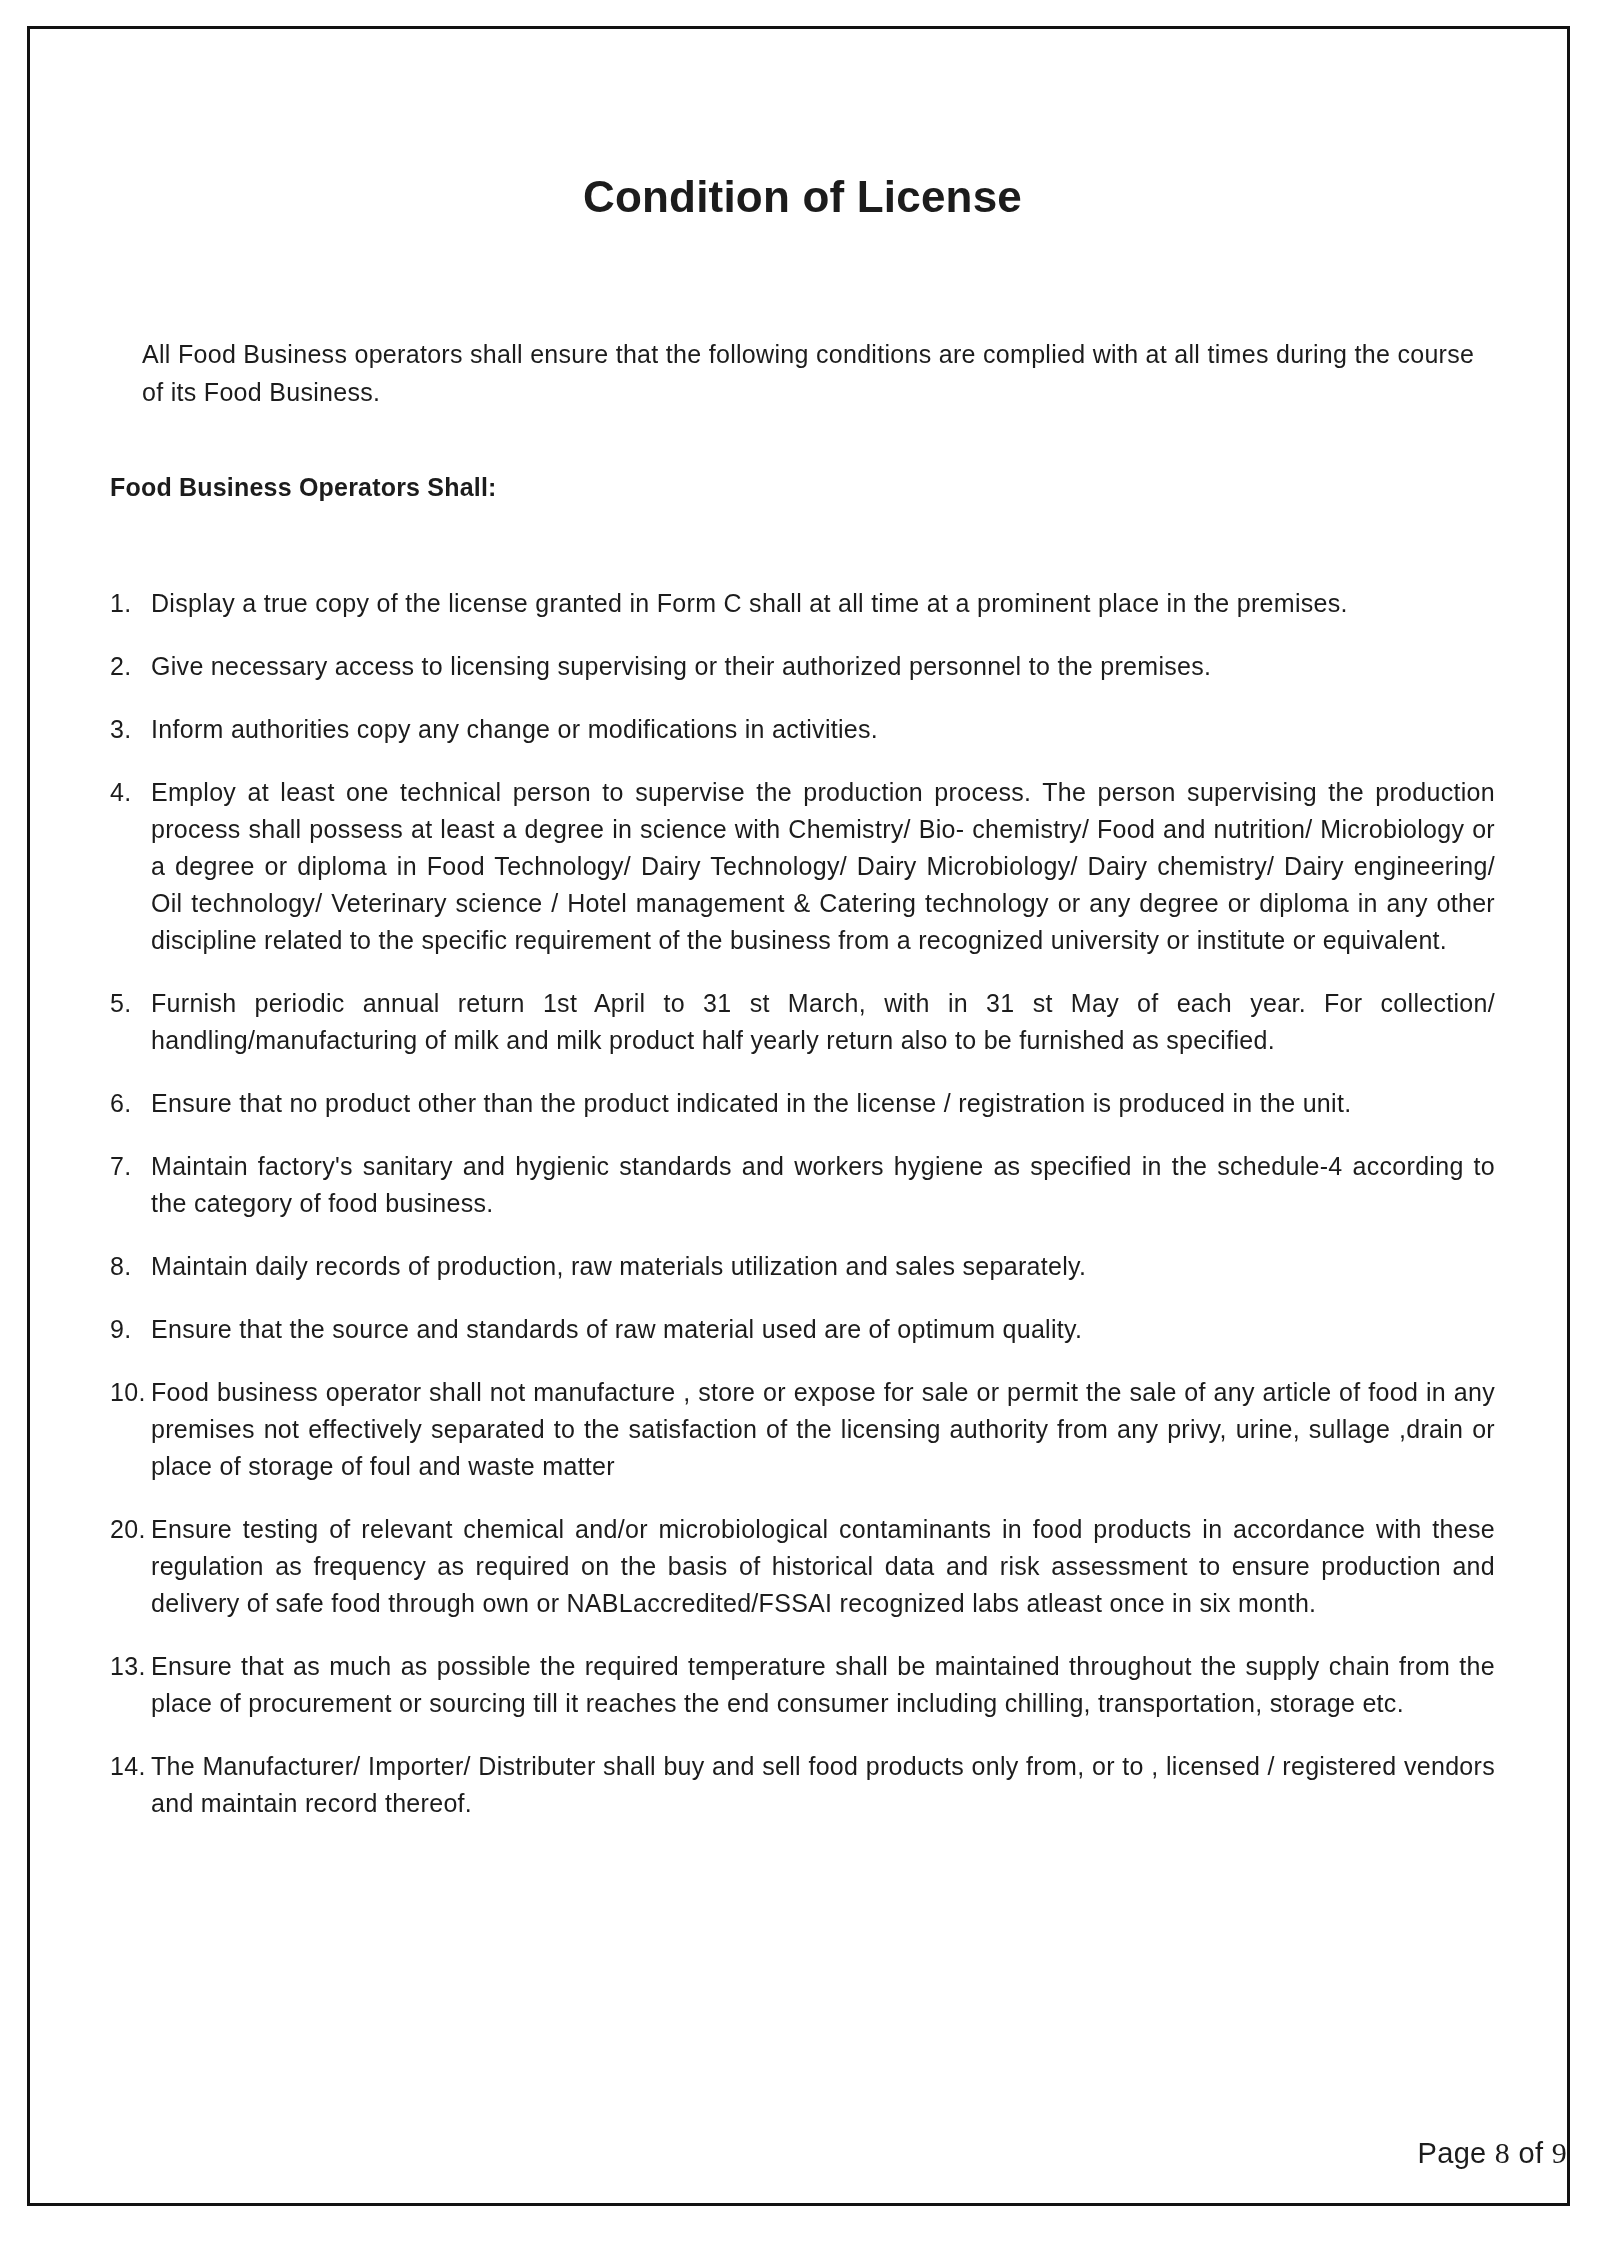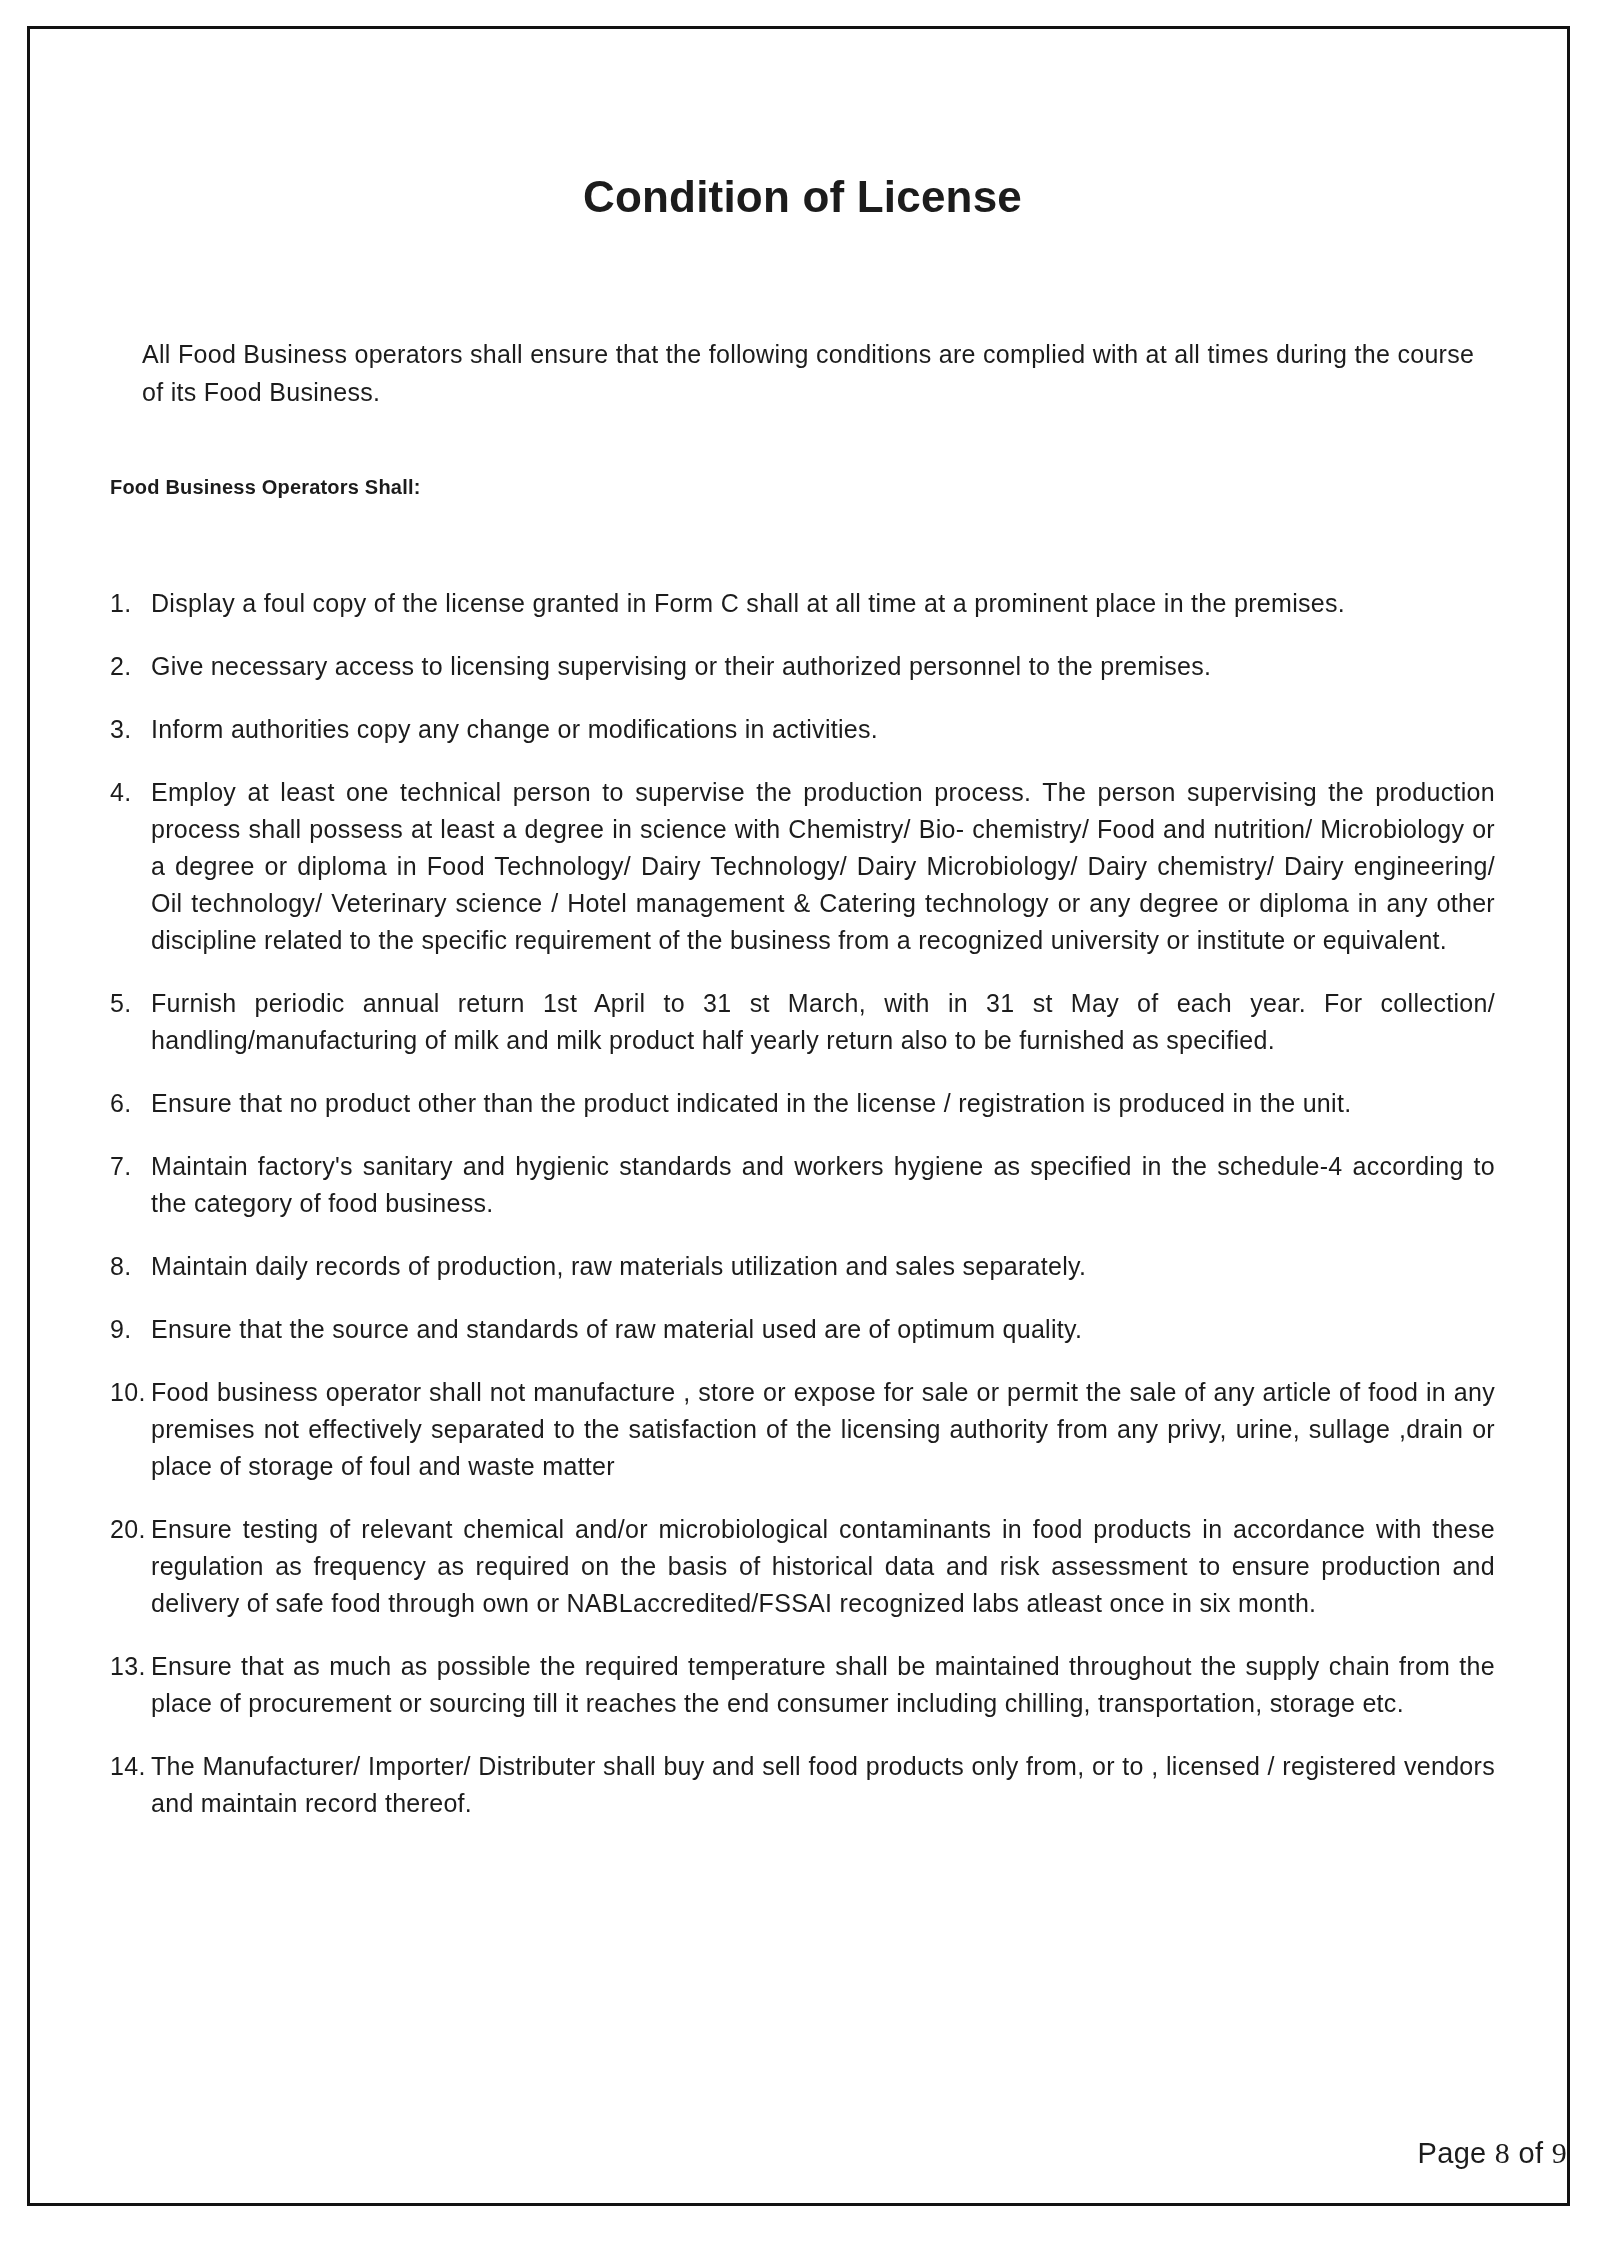--- a/index.html
+++ b/index.html
@@ -41,21 +41,21 @@
   .intro {
     margin-top: 112px;
     font-size: 25px;
     line-height: 38px;
     letter-spacing: 0.3px;
     text-align: left;
     margin-left: 32px;
   }
   .section-heading {
     margin-top: 58px;
-    font-size: 20px;
+    font-size: 25px;
     line-height: 36px;
     font-weight: bold;
     letter-spacing: 0.2px;
   }
   .conditions-list {
     margin-top: 80px;
     font-size: 25px;
     line-height: 37px;
     letter-spacing: 0.3px;
   }
@@ -94,21 +94,21 @@
 
     <div class="doc-title">Condition of License</div>
 
     <div class="intro">All Food Business operators shall ensure that the following conditions are complied with at all times during the course of its Food Business.</div>
 
     <div class="section-heading">Food Business Operators Shall:</div>
 
     <div class="conditions-list">
       <div class="condition-item">
         <span class="item-num">1.</span>
-        <span class="item-text">Display a foul copy of the license granted in Form C shall at all time at a prominent place in the premises.</span>
+        <span class="item-text">Display a true copy of the license granted in Form C shall at all time at a prominent place in the premises.</span>
       </div>
       <div class="condition-item">
         <span class="item-num">2.</span>
         <span class="item-text">Give necessary access to licensing supervising or their authorized personnel to the premises.</span>
       </div>
       <div class="condition-item">
         <span class="item-num">3.</span>
         <span class="item-text">Inform authorities copy any change or modifications in activities.</span>
       </div>
       <div class="condition-item">

